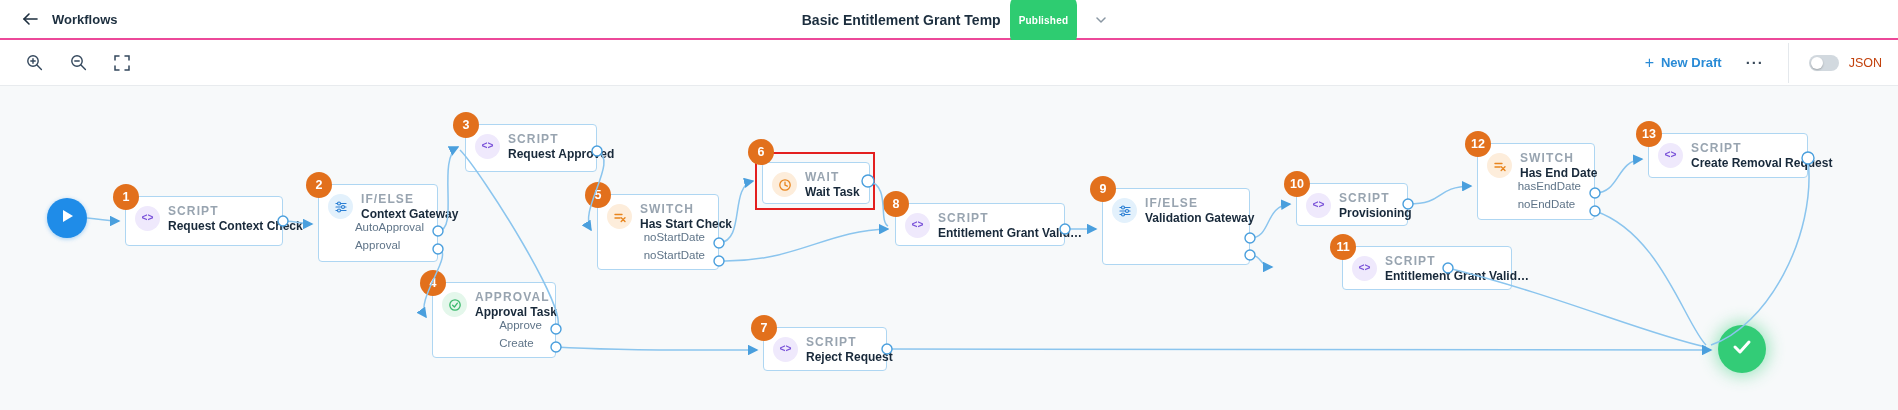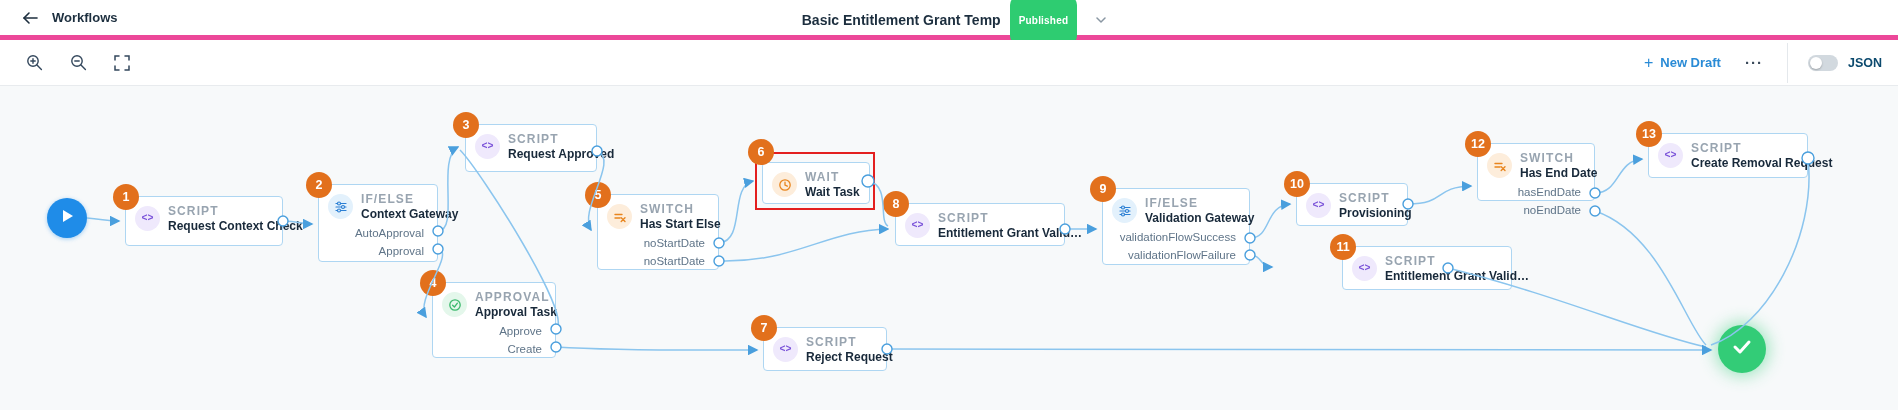--- a/index.html
+++ b/index.html
@@ -1,21 +1,21 @@
 <!DOCTYPE html>
 <html><head>
 <meta charset="utf-8">
 <style>
   * { box-sizing: border-box; margin: 0; padding: 0; }
   html,body { width:1898px; height:410px; overflow:hidden;
     font-family:"Liberation Sans", sans-serif; background:#f7f9fa; }
 
   
   .topbar { position:absolute; top:0; left:0; width:1898px; height:40px;
-    background:#fff; border-bottom:5px solid #ec4899; z-index:50;
+    background:#fff; border-bottom:2px solid #ec4899; z-index:50;
     display:flex; align-items:center; }
   .back-btn { display:flex; align-items:center; gap:14px; margin-left:22px;
     cursor:pointer; }
   .back-btn span { font-size:13px; font-weight:700; color:#1c2e3e; }
   .titlewrap { position:absolute; left:0; right:0; top:0; height:40px;
     display:flex; align-items:center; justify-content:center; gap:9px; pointer-events:none;}
   .titlewrap > * { pointer-events:auto;padding-left:10px; }
   .wf-title { font-size:14px; font-weight:700; color:#1c2e3e; }
   .pub-badge { background:#2ecc71; color:#fff; font-size:10px; font-weight:700;
     padding:19px 9px; border-radius:9px; letter-spacing:.2px; }
@@ -30,21 +30,21 @@
   .new-draft { color:#2a8bd6; font-size:13px; font-weight:700; display:flex;
     align-items:center; gap:7px; cursor:pointer; }
   .plus { font-size:16px; font-weight:400; line-height:1; }
   .more-btn { color:#3a4a5a; font-size:15px; font-weight:700; letter-spacing:1px;
     cursor:pointer; padding:0 4px; }
   .vdivider { width:1px; height:40px; background:#e4e8ec; }
   .toggle { width:30px; height:16px; border-radius:8px; background:#d2d9df;
     position:relative; cursor:pointer; }
   .toggle .knob { position:absolute; left:2px; top:2px; width:12px; height:12px;
     border-radius:50%; background:#fff; box-shadow:0 1px 2px rgba(0,0,0,.25); }
-  .json-label { font-size:12.5px; font-weight:700; color:#0c4a6e; margin-left:-10px; }
+  .json-label { font-size:12.5px; font-weight:400; color:#c2410c; margin-left:-10px; }
 
   
   #flow { position:absolute; inset:0; z-index:1; }
   #edges { position:absolute; inset:0; z-index:3; pointer-events:none; }
 
   .node { position:absolute; background:#fff; border:1px solid #aed6f2;
     border-radius:4px; cursor:pointer; }
   .node-head { display:flex; align-items:center; gap:8px; padding:7px 8px 0 9px; }
   .node-icon { width:25px; height:25px; border-radius:50%; flex:0 0 25px;
     display:flex; align-items:center; justify-content:center; }
@@ -52,21 +52,21 @@
   .ic-script  { background:#efe9fc; color:#7a52d9; font-family:"Liberation Mono",monospace;
     font-size:10px; font-weight:700; letter-spacing:0; }
   .ic-ifelse  { background:#e3f1fc; }
   .ic-switch  { background:#fdeddb; }
   .ic-approval{ background:#e4f7eb; }
   .ic-wait    { background:#fdeddb; }
   .node-type { font-size:12px; font-weight:700; letter-spacing:1.1px;
     color:#98a4b0; text-transform:uppercase; }
   .node-title { font-size:12px; font-weight:700; color:#18293a;
     white-space:nowrap; margin-top:1px; }
-  .ports { position:absolute; right:13px; top:39px; text-align:right; }
+  .ports { position:absolute; right:13px; top:33px; }
   .port-label { font-size:11.5px; color:#5f7488; height:18px; line-height:18px;
     white-space:nowrap; }
   .badge { position:absolute; left:-13px; top:-13px; width:26px; height:26px;
     border-radius:50%; background:#e2701c; color:#fff; font-size:12.5px;
     font-weight:700; display:flex; align-items:center; justify-content:center;
     z-index:6; }
   .hl-box { position:absolute; border:2px solid #e31f1f; z-index:2; }
   .hl-box .node { position:absolute; }
   .hl-box .badge { left:-9px; top:-15px; }
 
@@ -166,21 +166,21 @@
       <div class="node-head">
         <span class="node-icon ic-switch">
           <svg viewBox="0 0 14 14">
             <g stroke="#e8851e" stroke-width="1.4" fill="none" stroke-linecap="round">
               <path d="M2 4.5h7M2 8h5M8.2 7.8l3.8 3.8M12 7.8l-3.8 3.8"></path>
             </g>
           </svg>
         </span>
         <div class="node-text">
           <div class="node-type">Switch</div>
-          <div class="node-title">Has Start Else</div>
+          <div class="node-title">Has Start Check</div>
         </div>
       </div>
       <div class="ports">
         <div class="port-label">noStartDate</div>
         <div class="port-label">noStartDate</div>
       </div>
     </div>
     <div class="hl-box" style="left: 755px; top: 152px; width: 120px; height: 58px;">
       <div class="node" style="width: 108px; height: 42px; left: 5px; top: 8px;">
         <div class="node-head">
@@ -231,24 +231,20 @@
             <circle cx="5" cy="3.5" r="1.5" fill="#e3f1fc" stroke="#2b7fd4" stroke-width="1.2"></circle>
             <circle cx="9" cy="7" r="1.5" fill="#e3f1fc" stroke="#2b7fd4" stroke-width="1.2"></circle>
             <circle cx="5" cy="10.5" r="1.5" fill="#e3f1fc" stroke="#2b7fd4" stroke-width="1.2"></circle>
           </svg>
         </span>
         <div class="node-text">
           <div class="node-type">If/Else</div>
           <div class="node-title">Validation Gateway</div>
         </div>
       </div>
-      <div class="ports">
-        <div class="port-label">validationFlowSuccess</div>
-        <div class="port-label">validationFlowFailure</div>
-      </div>
     </div>
     <div class="node" style="width: 112px; height: 43px; left: 1296px; top: 183px;">
       <span class="badge">10</span>
       <div class="node-head">
         <span class="node-icon ic-script">&lt;&gt;</span>
         <div class="node-text">
           <div class="node-type">Script</div>
           <div class="node-title">Provisioning</div>
         </div>
       </div>
@@ -256,21 +252,21 @@
     <div class="node" style="width: 170px; height: 44px; left: 1342px; top: 246px;">
       <span class="badge">11</span>
       <div class="node-head">
         <span class="node-icon ic-script">&lt;&gt;</span>
         <div class="node-text">
           <div class="node-type">Script</div>
           <div class="node-title">Entitlement Grant Valid…</div>
         </div>
       </div>
     </div>
-    <div class="node" style="width: 118px; height: 58px; left: 1477px; top: 143px;">
+    <div class="node" style="width: 118px; height: 77px; left: 1477px; top: 143px;">
       <span class="badge">12</span>
       <div class="node-head">
         <span class="node-icon ic-switch">
           <svg viewBox="0 0 14 14">
             <g stroke="#e8851e" stroke-width="1.4" fill="none" stroke-linecap="round">
               <path d="M2 4.5h7M2 8h5M8.2 7.8l3.8 3.8M12 7.8l-3.8 3.8"></path>
             </g>
           </svg>
         </span>
         <div class="node-text">

